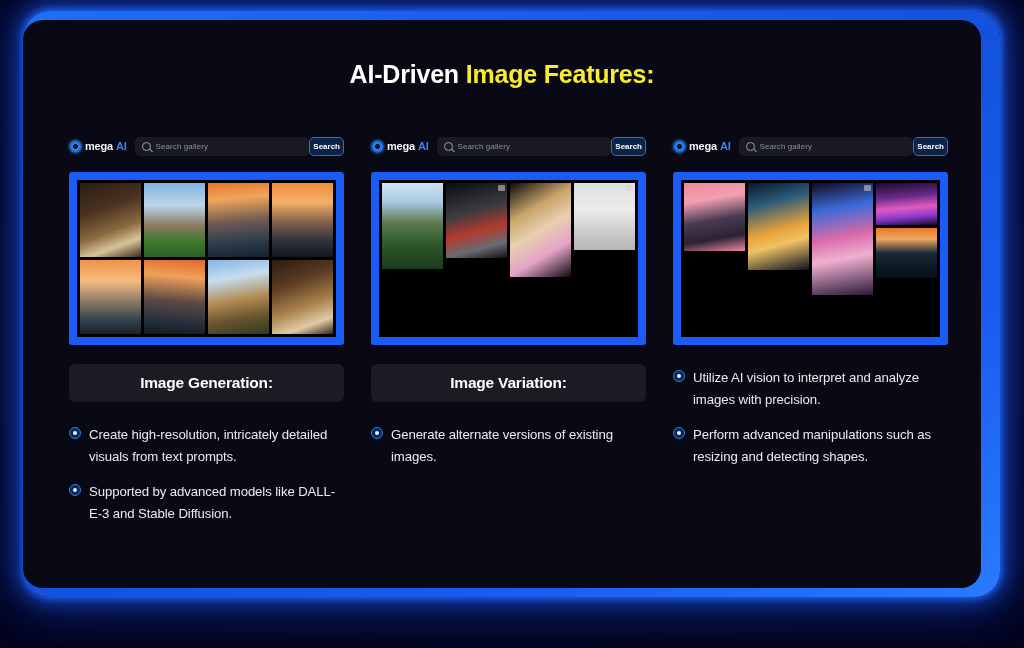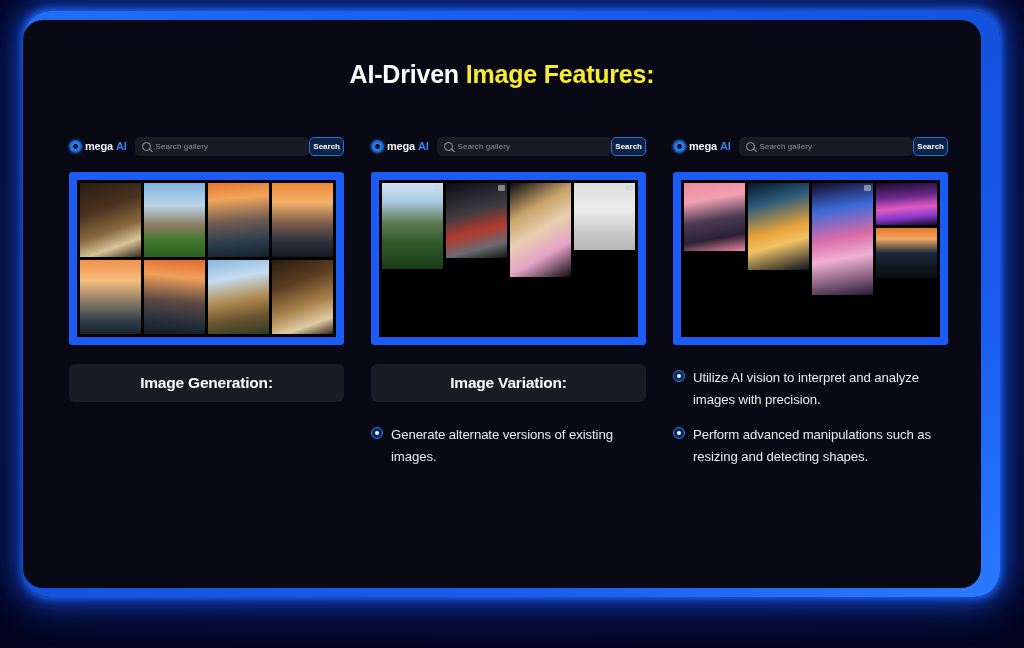--- a/index.html
+++ b/index.html
@@ -285,20 +285,30 @@
               <div class="tile" style="background: linear-gradient(rgb(127, 178, 222) 0%, rgb(188, 214, 234) 30%, rgb(138, 122, 94) 58%, rgb(63, 122, 46) 78%, rgb(46, 95, 34) 100%);"></div>
               <div class="tile" style="background: linear-gradient(175deg, rgb(228, 118, 47) 0%, rgb(240, 166, 90) 22%, rgb(111, 90, 84) 52%, rgb(44, 61, 77) 78%, rgb(22, 32, 44) 100%);"></div>
               <div class="tile" style="background: linear-gradient(rgb(239, 139, 58) 0%, rgb(243, 177, 105) 26%, rgb(122, 92, 74) 55%, rgb(42, 47, 60) 80%, rgb(20, 24, 31) 100%);"></div>
               <div class="tile" style="background: linear-gradient(rgb(240, 146, 74) 0%, rgb(246, 189, 125) 28%, rgb(140, 122, 104) 56%, rgb(49, 64, 76) 82%, rgb(26, 34, 43) 100%);"></div>
               <div class="tile" style="background: linear-gradient(185deg, rgb(224, 106, 44) 0%, rgb(240, 160, 90) 24%, rgb(93, 74, 68) 55%, rgb(37, 47, 60) 82%, rgb(18, 24, 32) 100%);"></div>
               <div class="tile" style="background: linear-gradient(170deg, rgb(134, 182, 226) 0%, rgb(198, 220, 238) 26%, rgb(176, 138, 80) 54%, rgb(106, 85, 48) 76%, rgb(45, 58, 34) 100%);"></div>
               <div class="tile" style="background: linear-gradient(160deg, rgb(42, 28, 18) 0%, rgb(92, 61, 34) 32%, rgb(168, 128, 74) 60%, rgb(224, 203, 164) 82%, rgb(53, 37, 26) 100%);"></div>
             </div>
           </div>
           <div class="card-title">Image Generation:</div>
+          <div class="bullets">
+            <div class="bullet">
+              <span class="bullet-icon"></span>
+              <span class="bullet-text">Create high-resolution, intricately detailed visuals from text prompts.</span>
+            </div>
+            <div class="bullet">
+              <span class="bullet-icon"></span>
+              <span class="bullet-text">Supported by advanced models like DALL-E-3 and Stable Diffusion.</span>
+            </div>
+          </div>
         </div>
         <div class="column">
           <div class="app-header">
             <div class="logo">
               <span class="logo-mark"></span>
               <span class="logo-text">mega</span>
               <span class="logo-ai">AI</span>
             </div>
             <div class="search-wrap">
               <div class="search-box">

